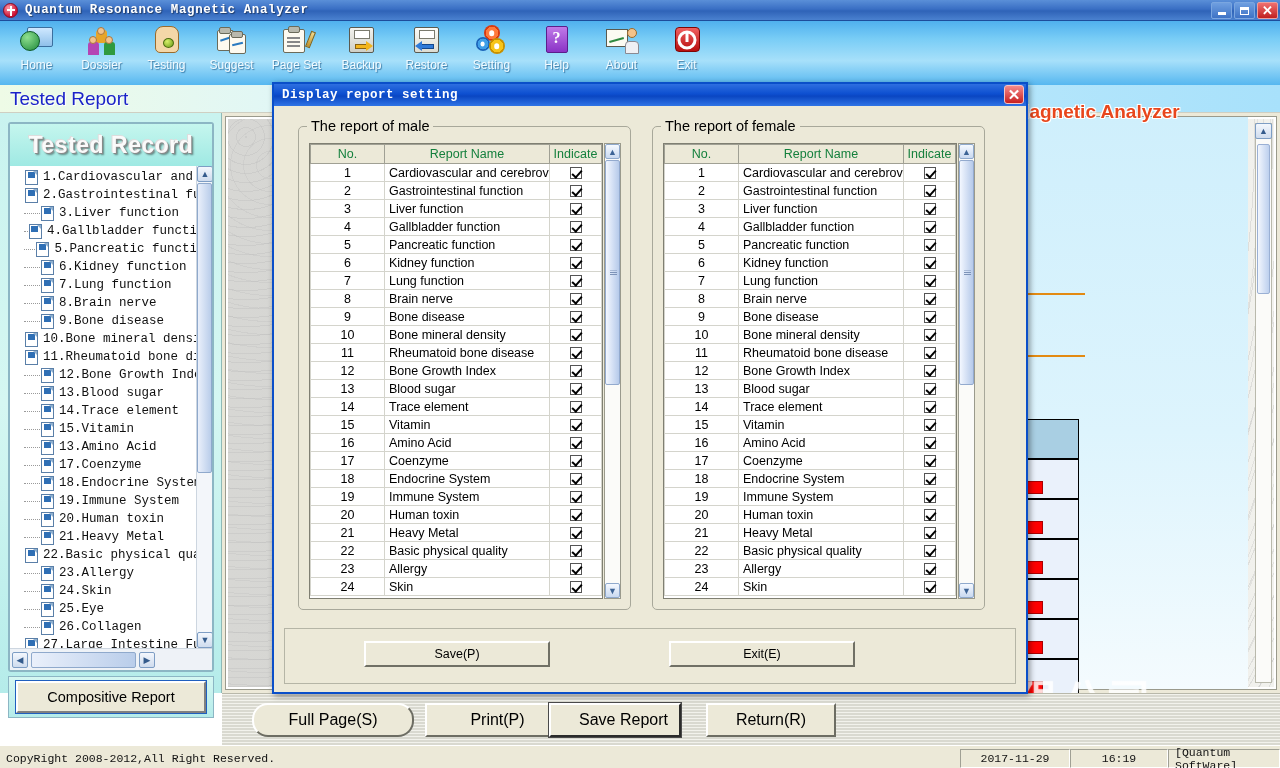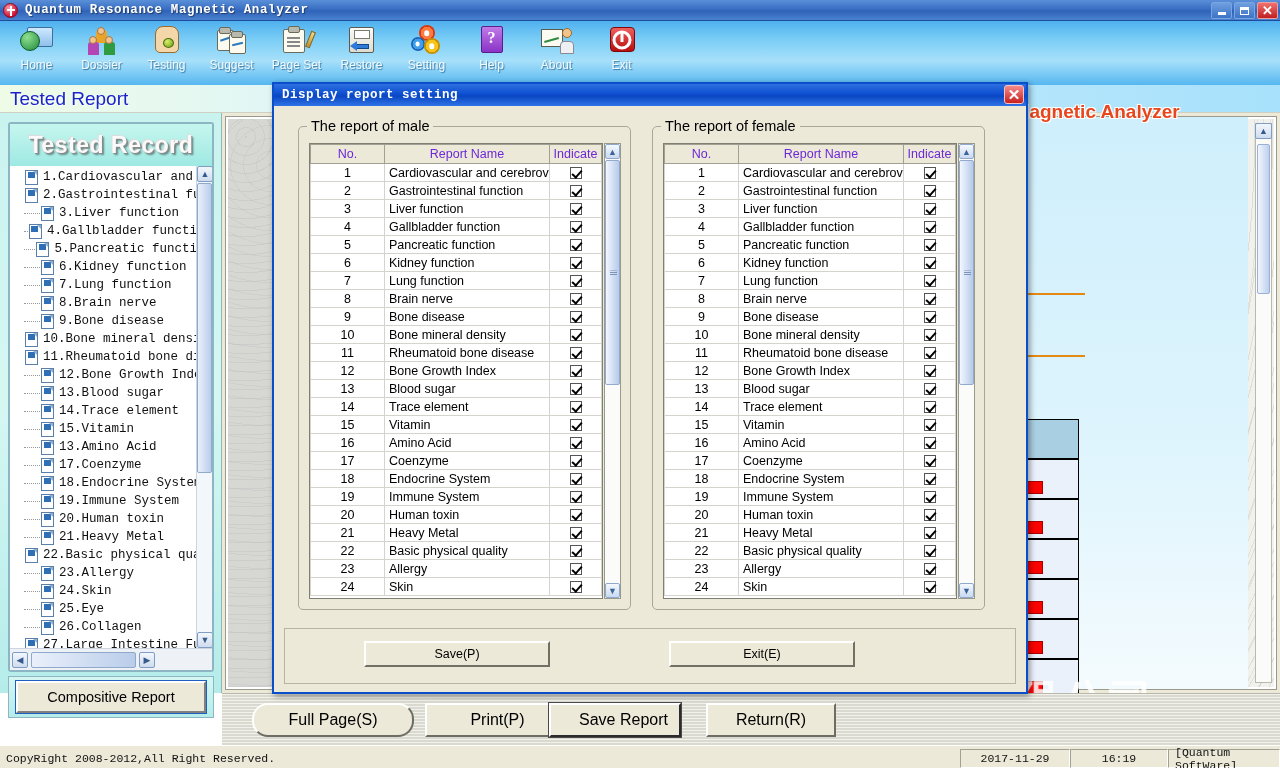--- a/index.html
+++ b/index.html
@@ -286,21 +286,21 @@
     font-size: 14.5px; color: #000; font-family: "Liberation Sans", sans-serif;
   }
   .grid-wrap {
     position: absolute; left: 10px; top: 16px; right: 10px; bottom: 10px;
     background: #fff; border: 1px solid #7f7f72; overflow: hidden;
   }
   table.grid { border-collapse: collapse; width: 100%; table-layout: fixed; }
   table.grid th {
     background: #ece9d8; border: 1px solid #a0a094; height: 19px;
     font-size: 12.5px; font-weight: normal; font-family: "Liberation Sans", sans-serif;
-    color: #6d28d9;
+    color: #15803d;
   }
   table.grid td {
     border: 1px solid #d4d4cc; height: 18px; font-size: 12.5px;
     font-family: "Liberation Sans", sans-serif; color: #000;
     overflow: hidden; white-space: nowrap;
   }
   table.grid td.no { text-align: center; width: 74px; }
   table.grid td.ind { text-align: center; width: 52px; }
   table.grid th.no { width: 74px; }
   table.grid th.ind { width: 52px; }
@@ -412,20 +412,30 @@
         <div class="ic-clip" style="left:3px;top:5px;width:22px;height:24px;">
           <div class="ic-line" style="left:3px;top:7px;width:13px;background:#888;"></div>
           <div class="ic-line" style="left:3px;top:11px;width:13px;background:#888;"></div>
           <div class="ic-line" style="left:3px;top:15px;width:13px;background:#888;"></div>
         </div>
         <div style="position:absolute;right:1px;top:7px;width:5px;height:17px;background:linear-gradient(#f5d98a,#c59020);border:1px solid #8a6210;transform:rotate(22deg);"></div>
       </div>
       <div class="lbl">Page Set</div>
     </div>
 
+    <div class="tool">
+      <div class="ico">
+        <div class="ic-disk">
+            <i></i>
+          <div style="position:absolute;left:5px;bottom:3px;width:14px;height:5px;background:#f2b51d;border:1px solid #8a6210;"></div>
+          <div style="position:absolute;right:0px;bottom:1px;border-width:5px 0 5px 7px;border-style:solid;border-color:transparent transparent transparent #f2b51d;"></div>
+        </div>
+      </div>
+      <div class="lbl">Backup</div>
+    </div>
 
     <div class="tool">
       <div class="ico">
         <div class="ic-disk" style="background:linear-gradient(#fbfbf7,#dcdcd2);">
             <i></i>
           <div style="position:absolute;right:4px;bottom:3px;width:14px;height:5px;background:#2f7ad8;border:1px solid #14488c;"></div>
           <div style="position:absolute;left:0px;bottom:1px;border-width:5px 7px 5px 0;border-style:solid;border-color:transparent #2f7ad8 transparent transparent;"></div>
         </div>
       </div>
       <div class="lbl">Restore</div>

